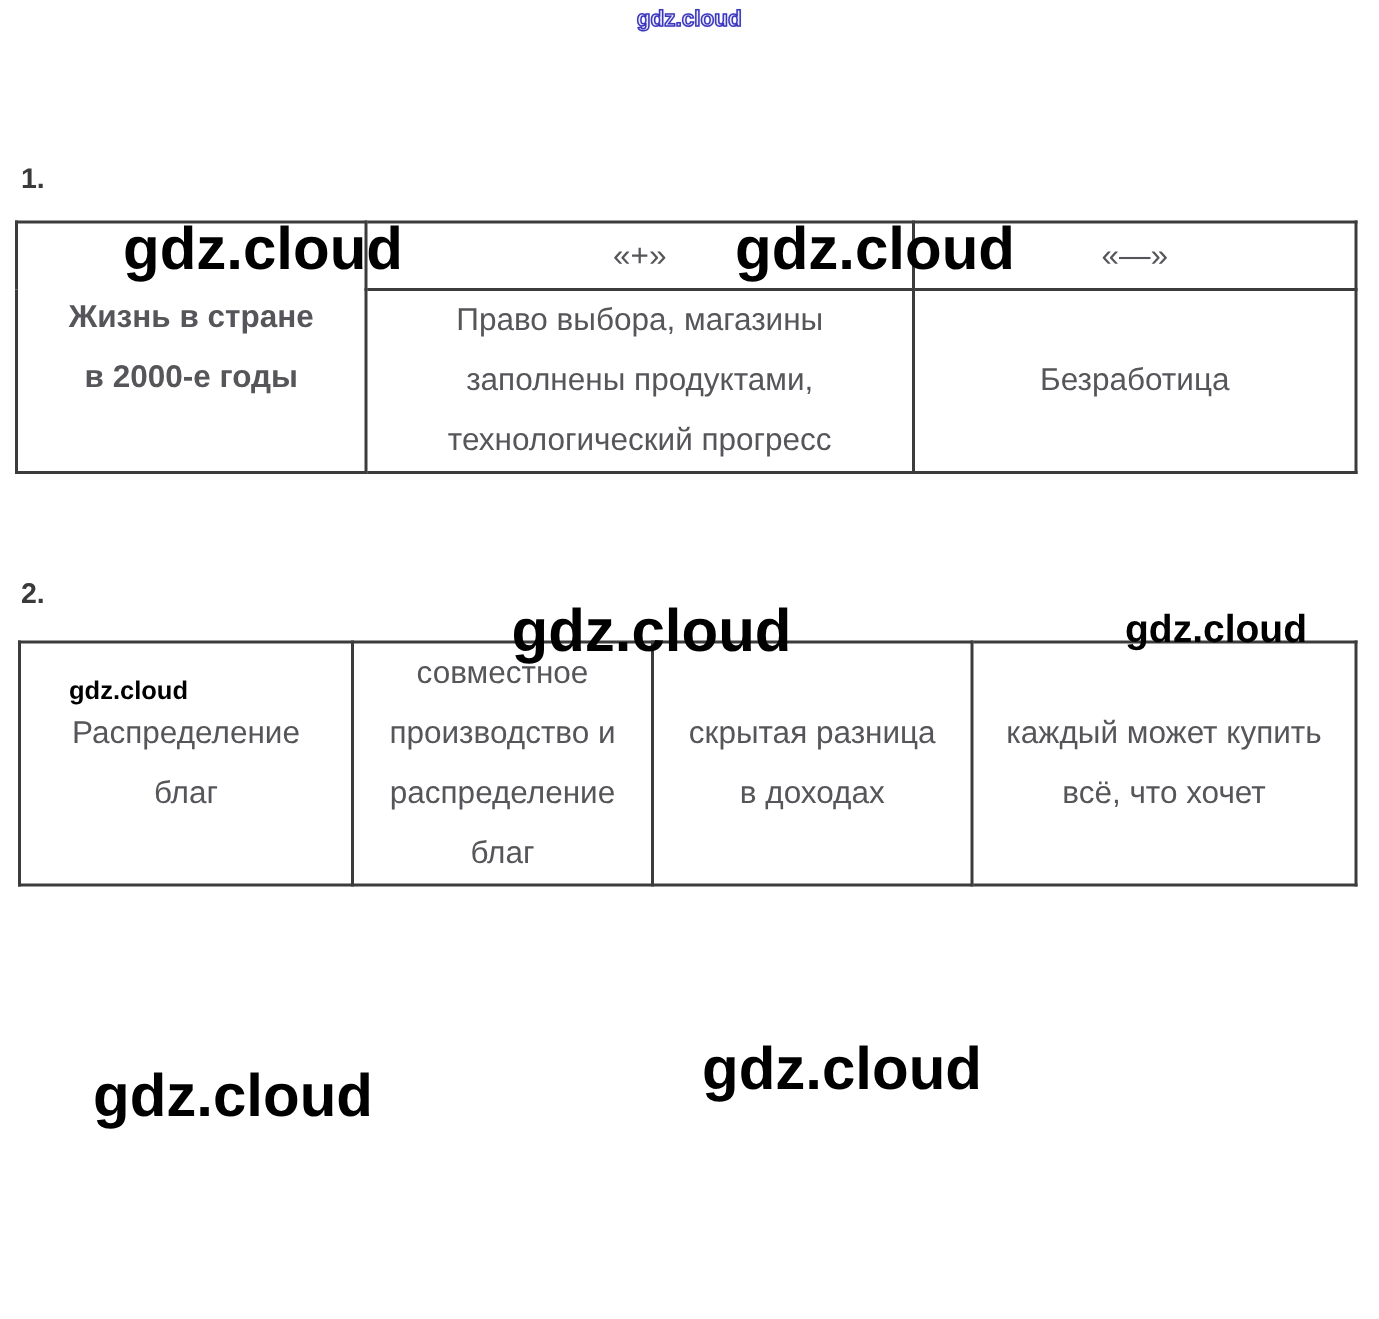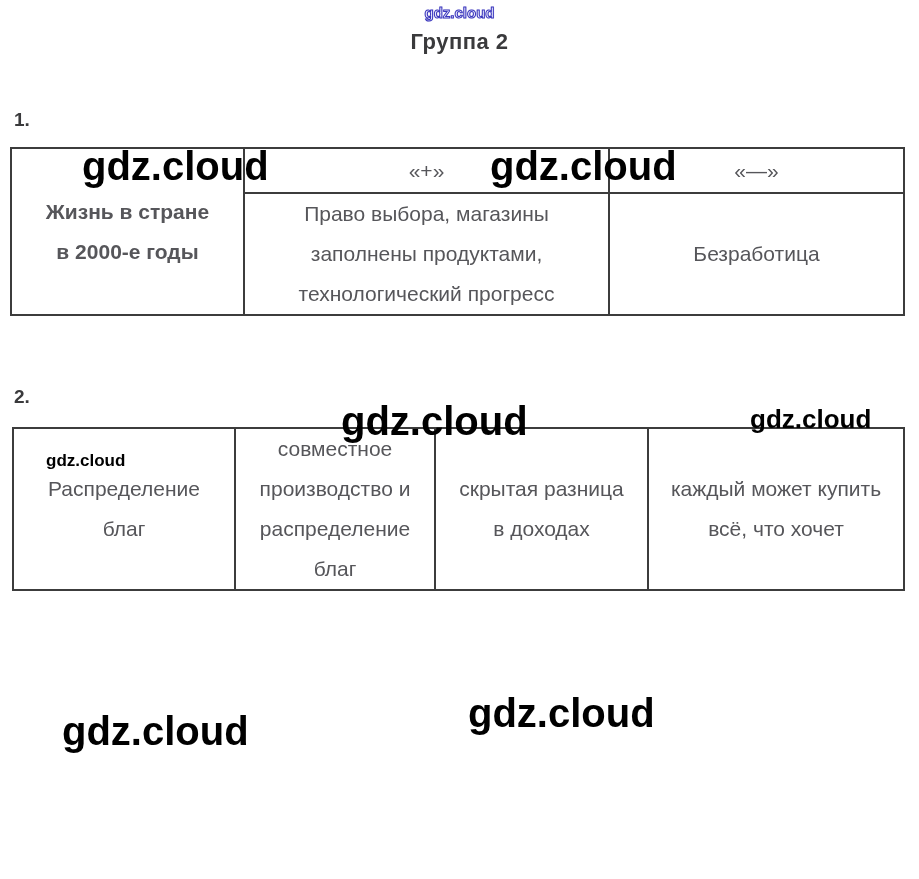--- a/index.html
+++ b/index.html
@@ -51,21 +51,20 @@
   .wm-r3-left {left:62px; top:711px;font-size:40px;}
   .wm-r3-mid  {left:468px;top:693px;font-size:40px;}
 </style>
 </head>
 <body>
 
 <div class="page">
 
   <div class="wm wm-blue">gdz.cloud</div>
 
-  <div class="title">Группа 2</div>
 
   <div class="sec" style="left:14px;top:109px;">1.</div>
 
   <table class="t t1">
     <colgroup>
       <col style="width:233px">
         <col style="width:365px">
         <col style="width:295px">
     </colgroup>
     <tbody>

